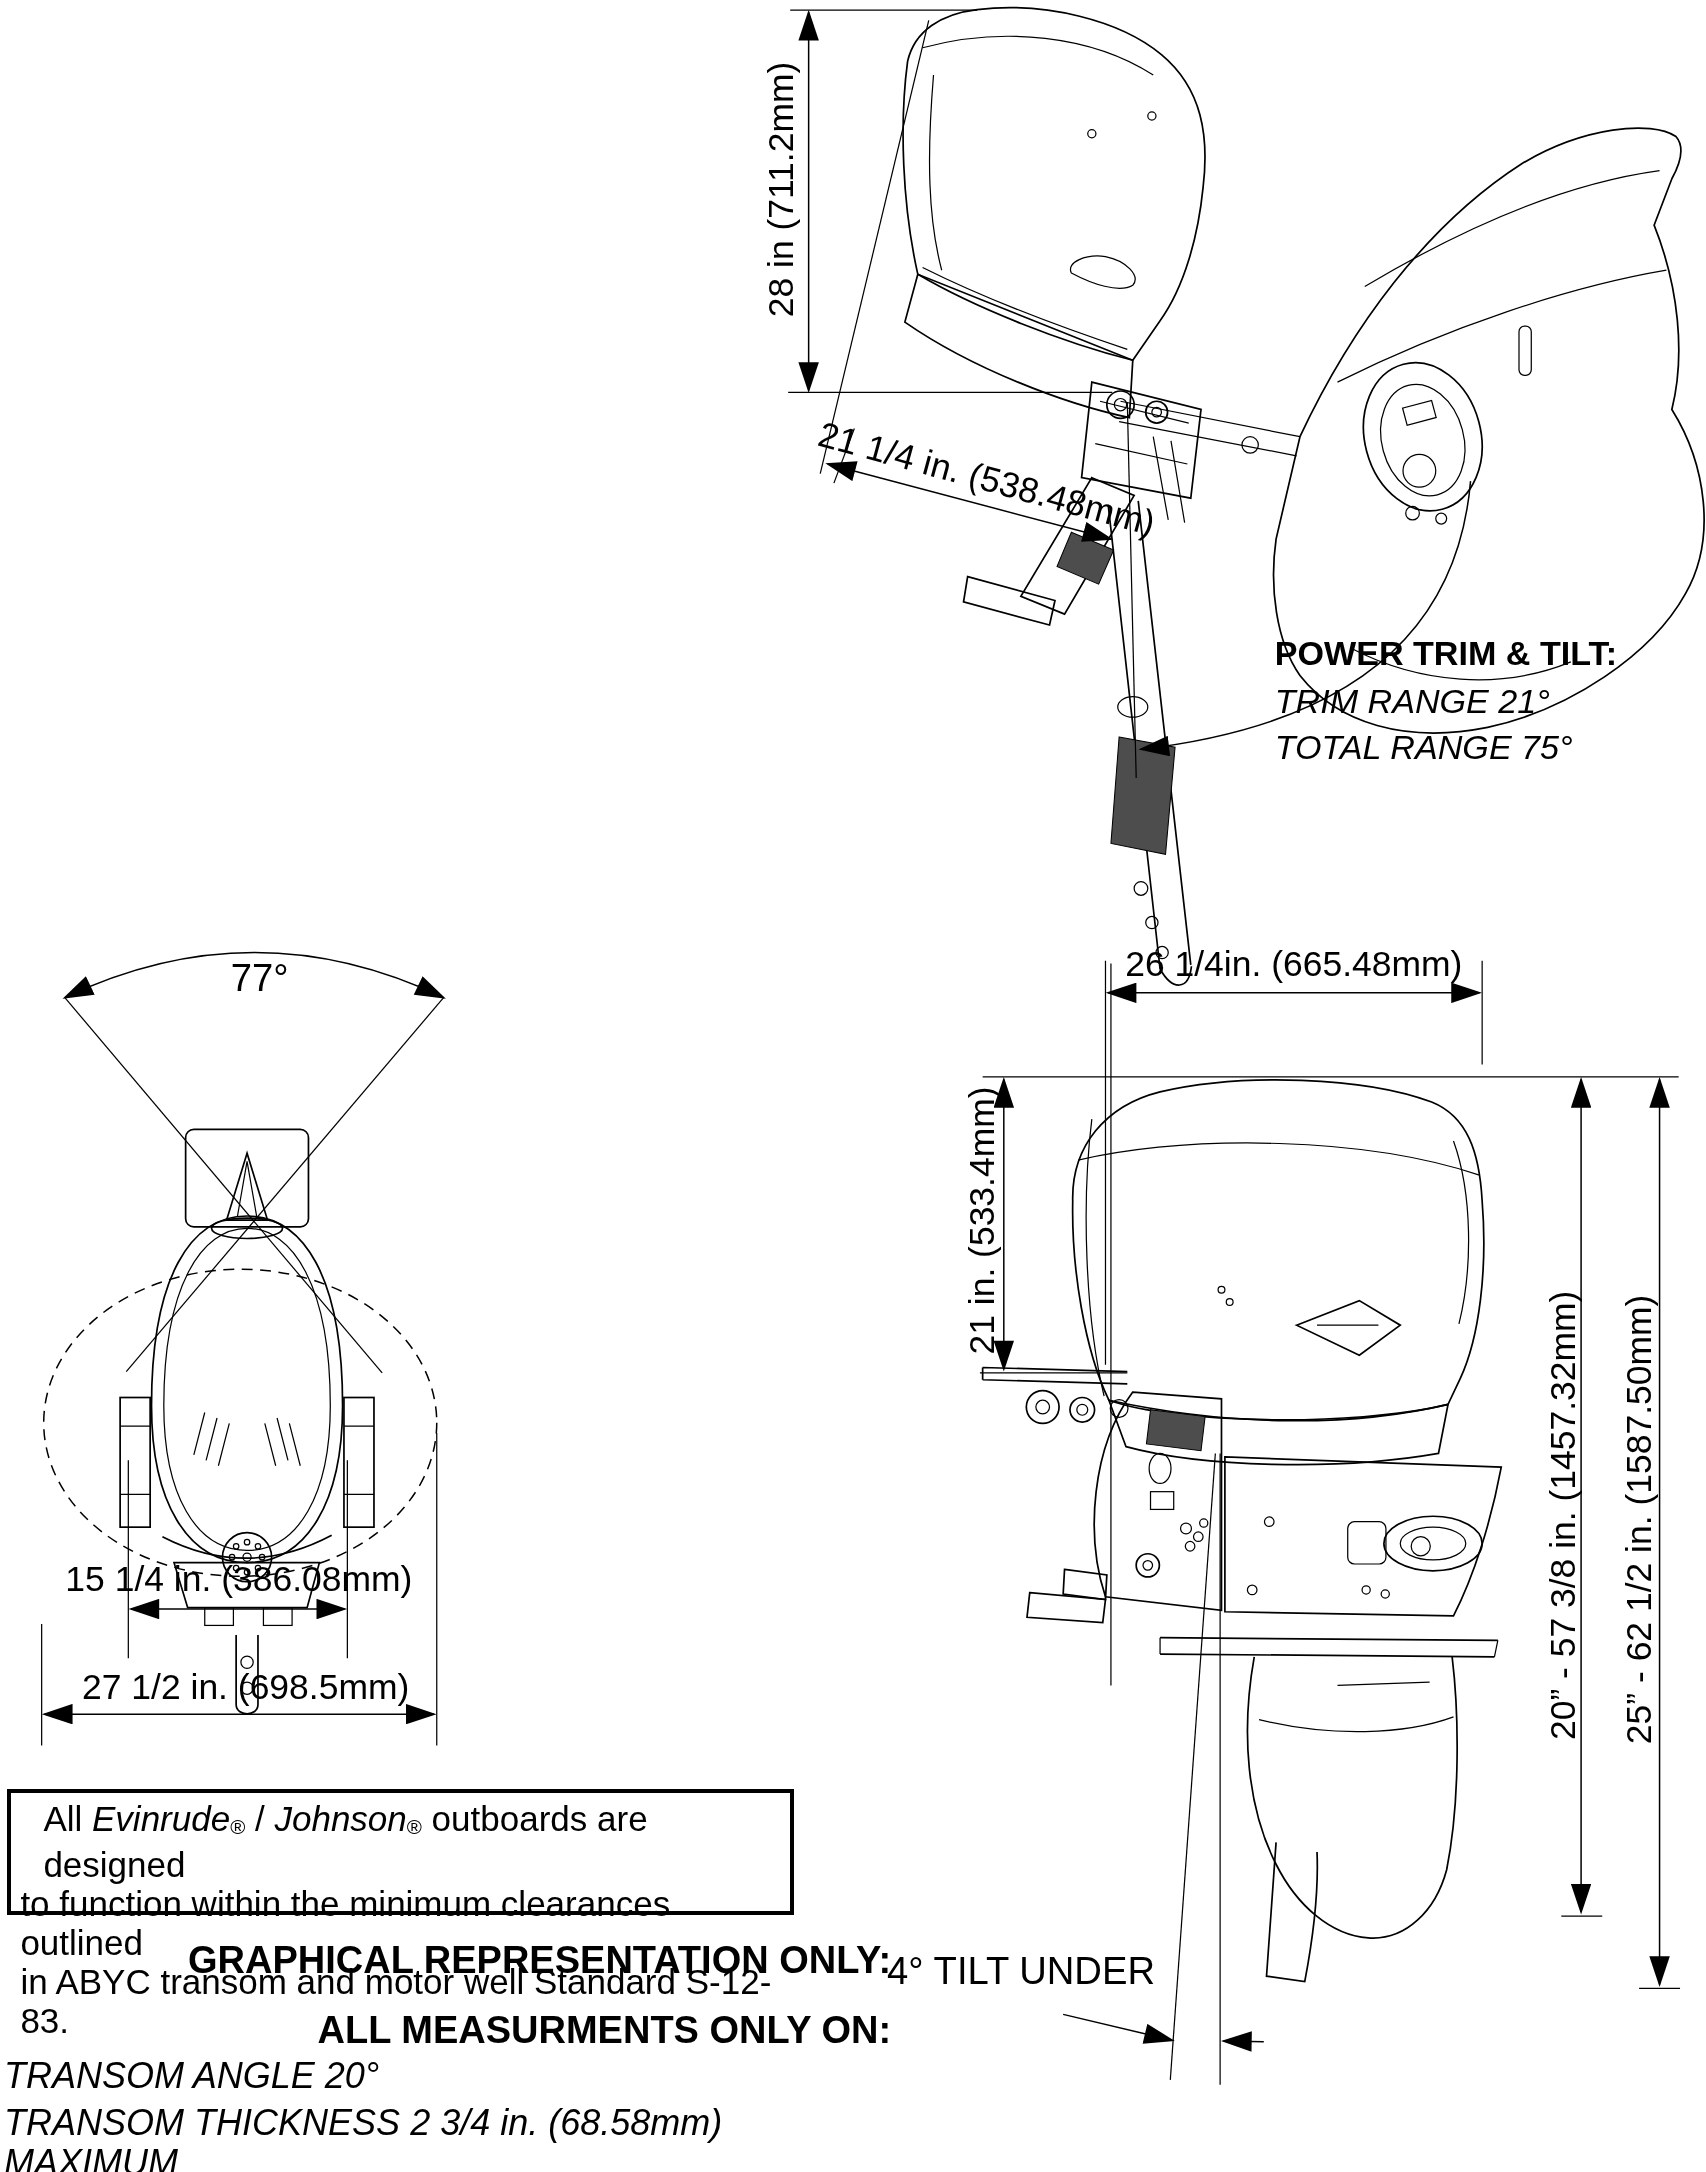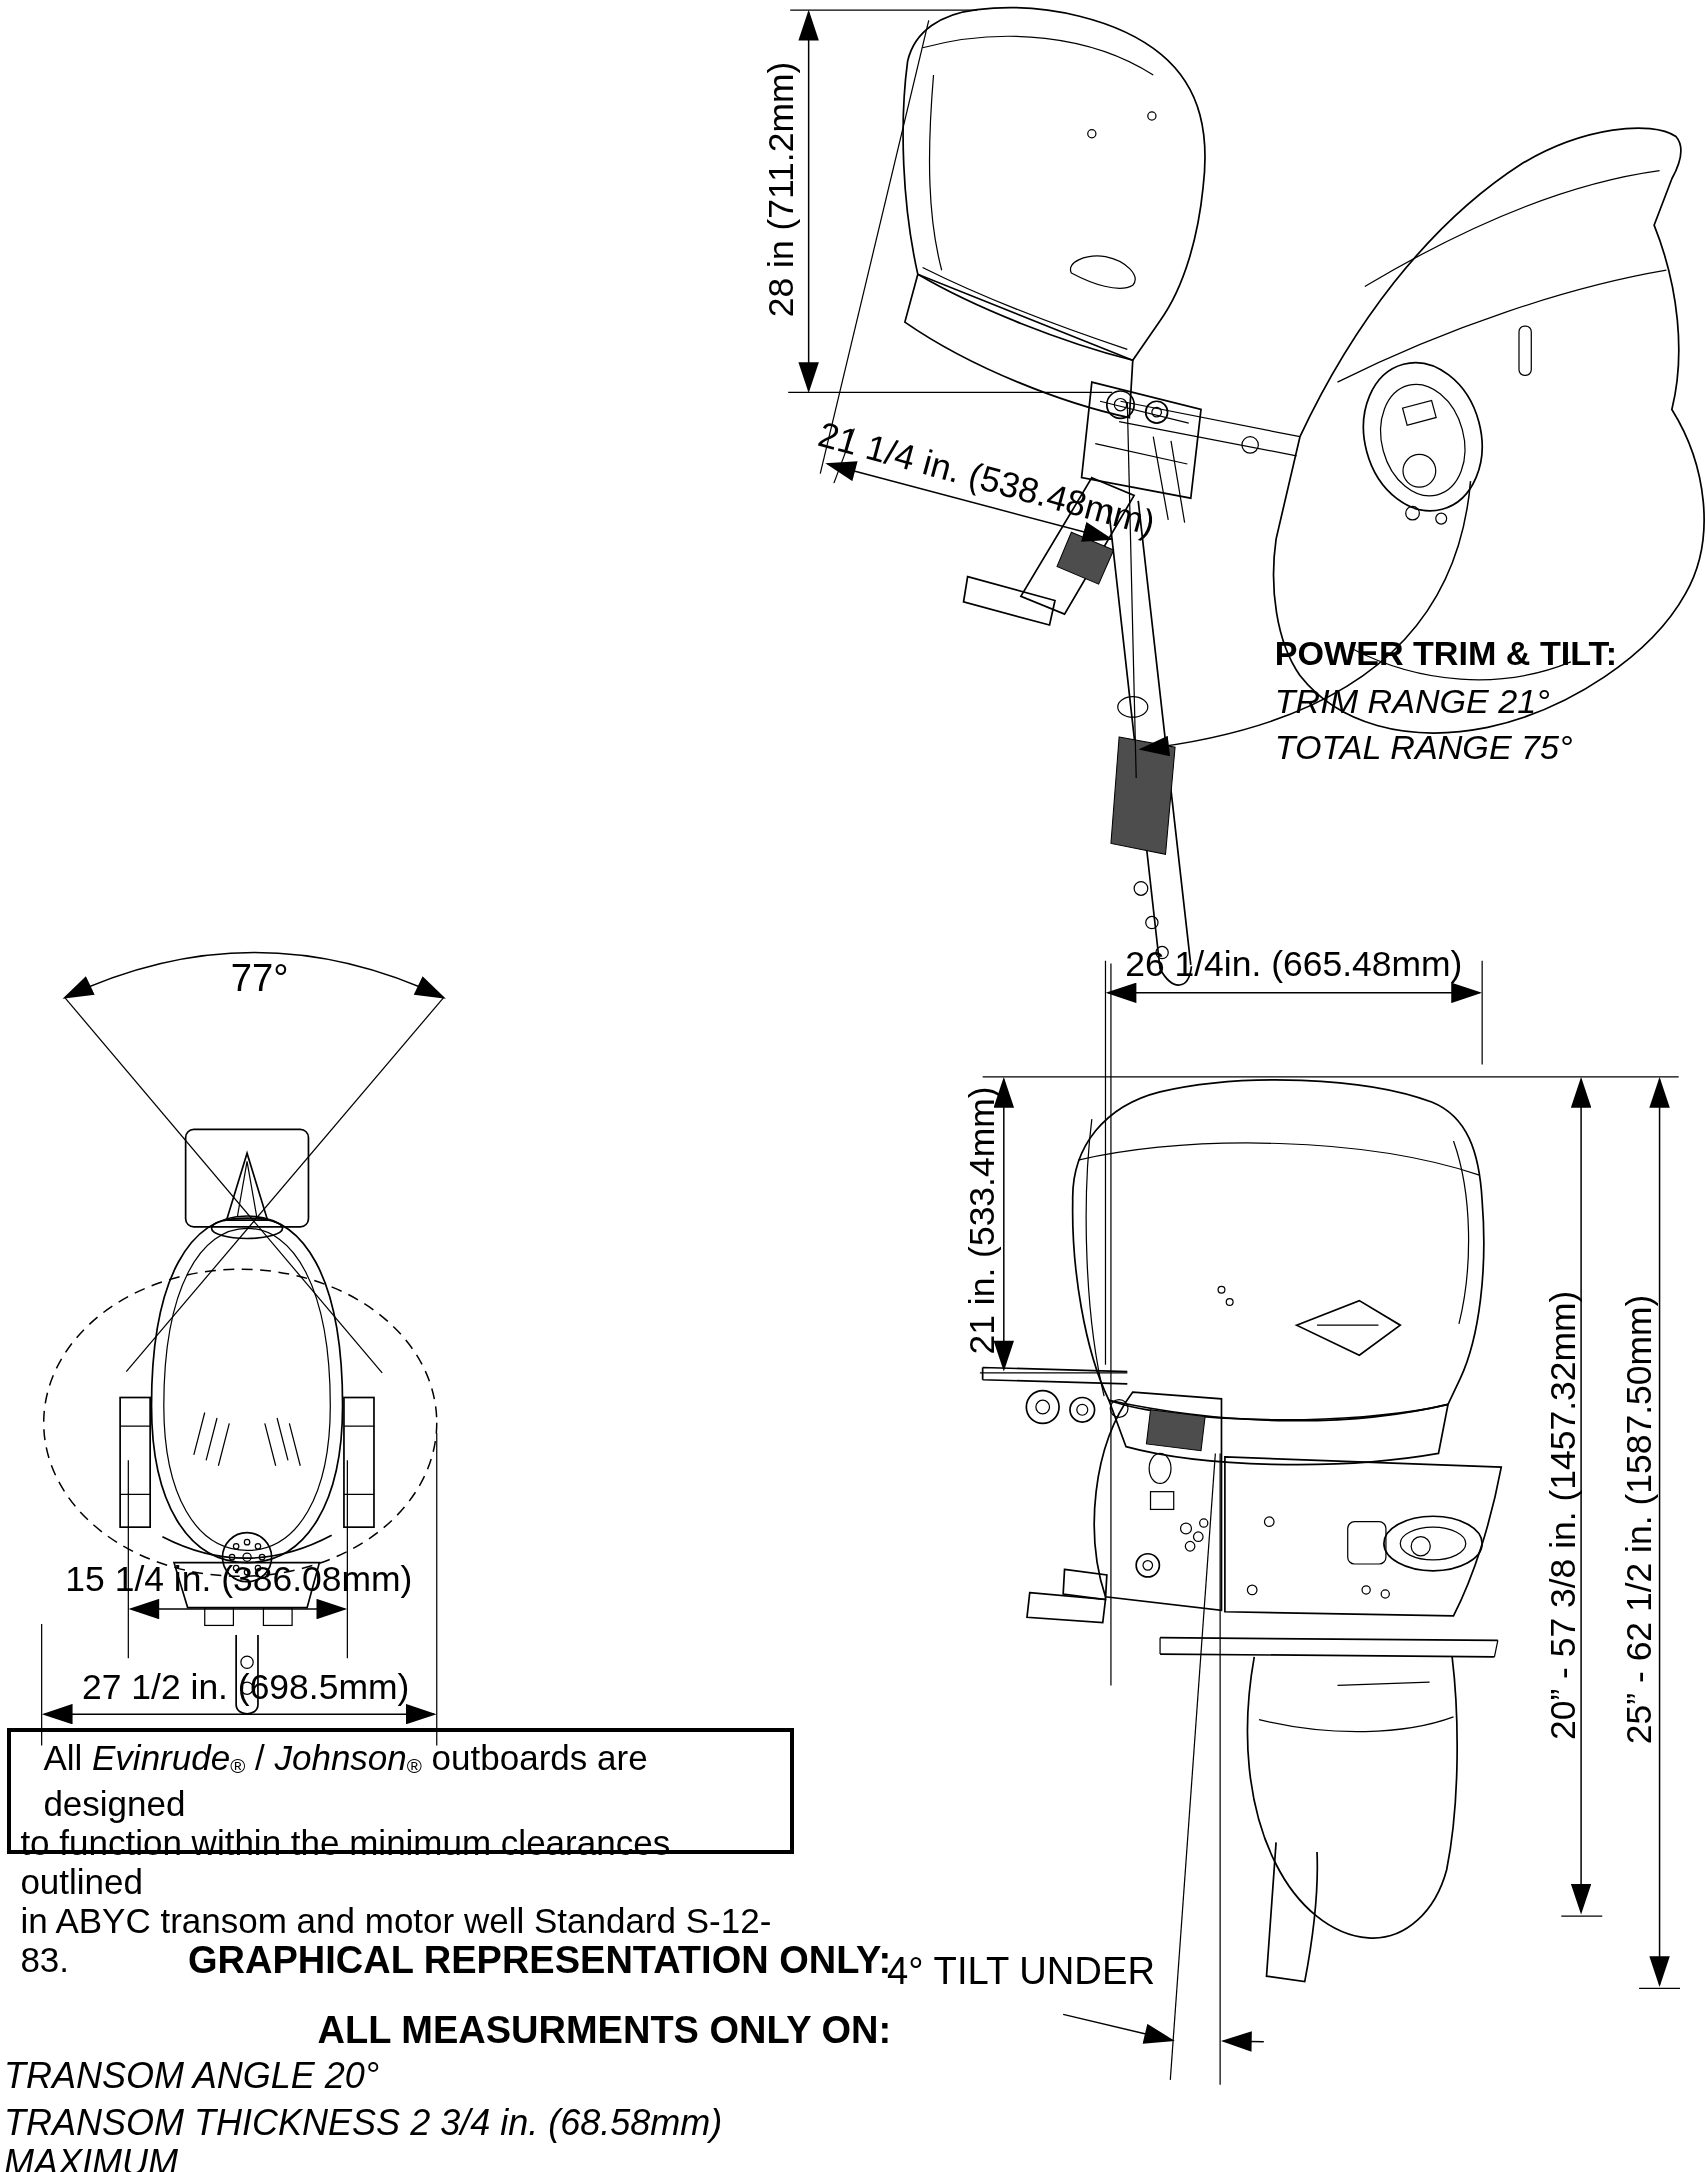--- a/index.html
+++ b/index.html
@@ -8,21 +8,21 @@
   #art{position:absolute;left:0;top:0;}
   .dimtxt{font-family:"Liberation Sans", sans-serif;font-size:52px;fill:#000;}
   .bigdeg{font-size:56px;}
   .trimtitle{font-weight:bold;font-size:50px;}
   .trimital{font-style:italic;font-size:50px;}
   .ln{stroke:#000;fill:none;stroke-width:2.5;}
   .thin{stroke:#000;fill:none;stroke-width:1.8;}
   .dim{stroke:#000;fill:none;stroke-width:2.2;}
   .dash{stroke:#000;fill:none;stroke-width:2.2;stroke-dasharray:16 11;}
   .grille{fill:#4d4d4d;stroke:#000;stroke-width:1.5;}
-  .notice{position:absolute;left:6.8px;top:1728px;width:770px;height:112px;
+  .notice{position:absolute;left:6.8px;top:1789px;width:770px;height:112px;
           border:4.8px solid #000;font-size:35px;line-height:39px;padding:5.5px 0 0 9.6px;}
   .notice .ind{padding-left:23px;}
   .reg{font-size:20.5px;vertical-align:-2.7px;}
   .ital{font-style:italic;}
   .notes{position:absolute;left:4.1px;top:1940px;width:887px;}
   .nhead{font-weight:bold;font-size:38px;line-height:41px;margin:0 0 5.5px 0;text-align:right;}
   .nital{font-style:italic;font-size:36px;line-height:40px;margin:0 0 6.8px 0;}
   .sp{height:23px;}
 </style>
 </head>

